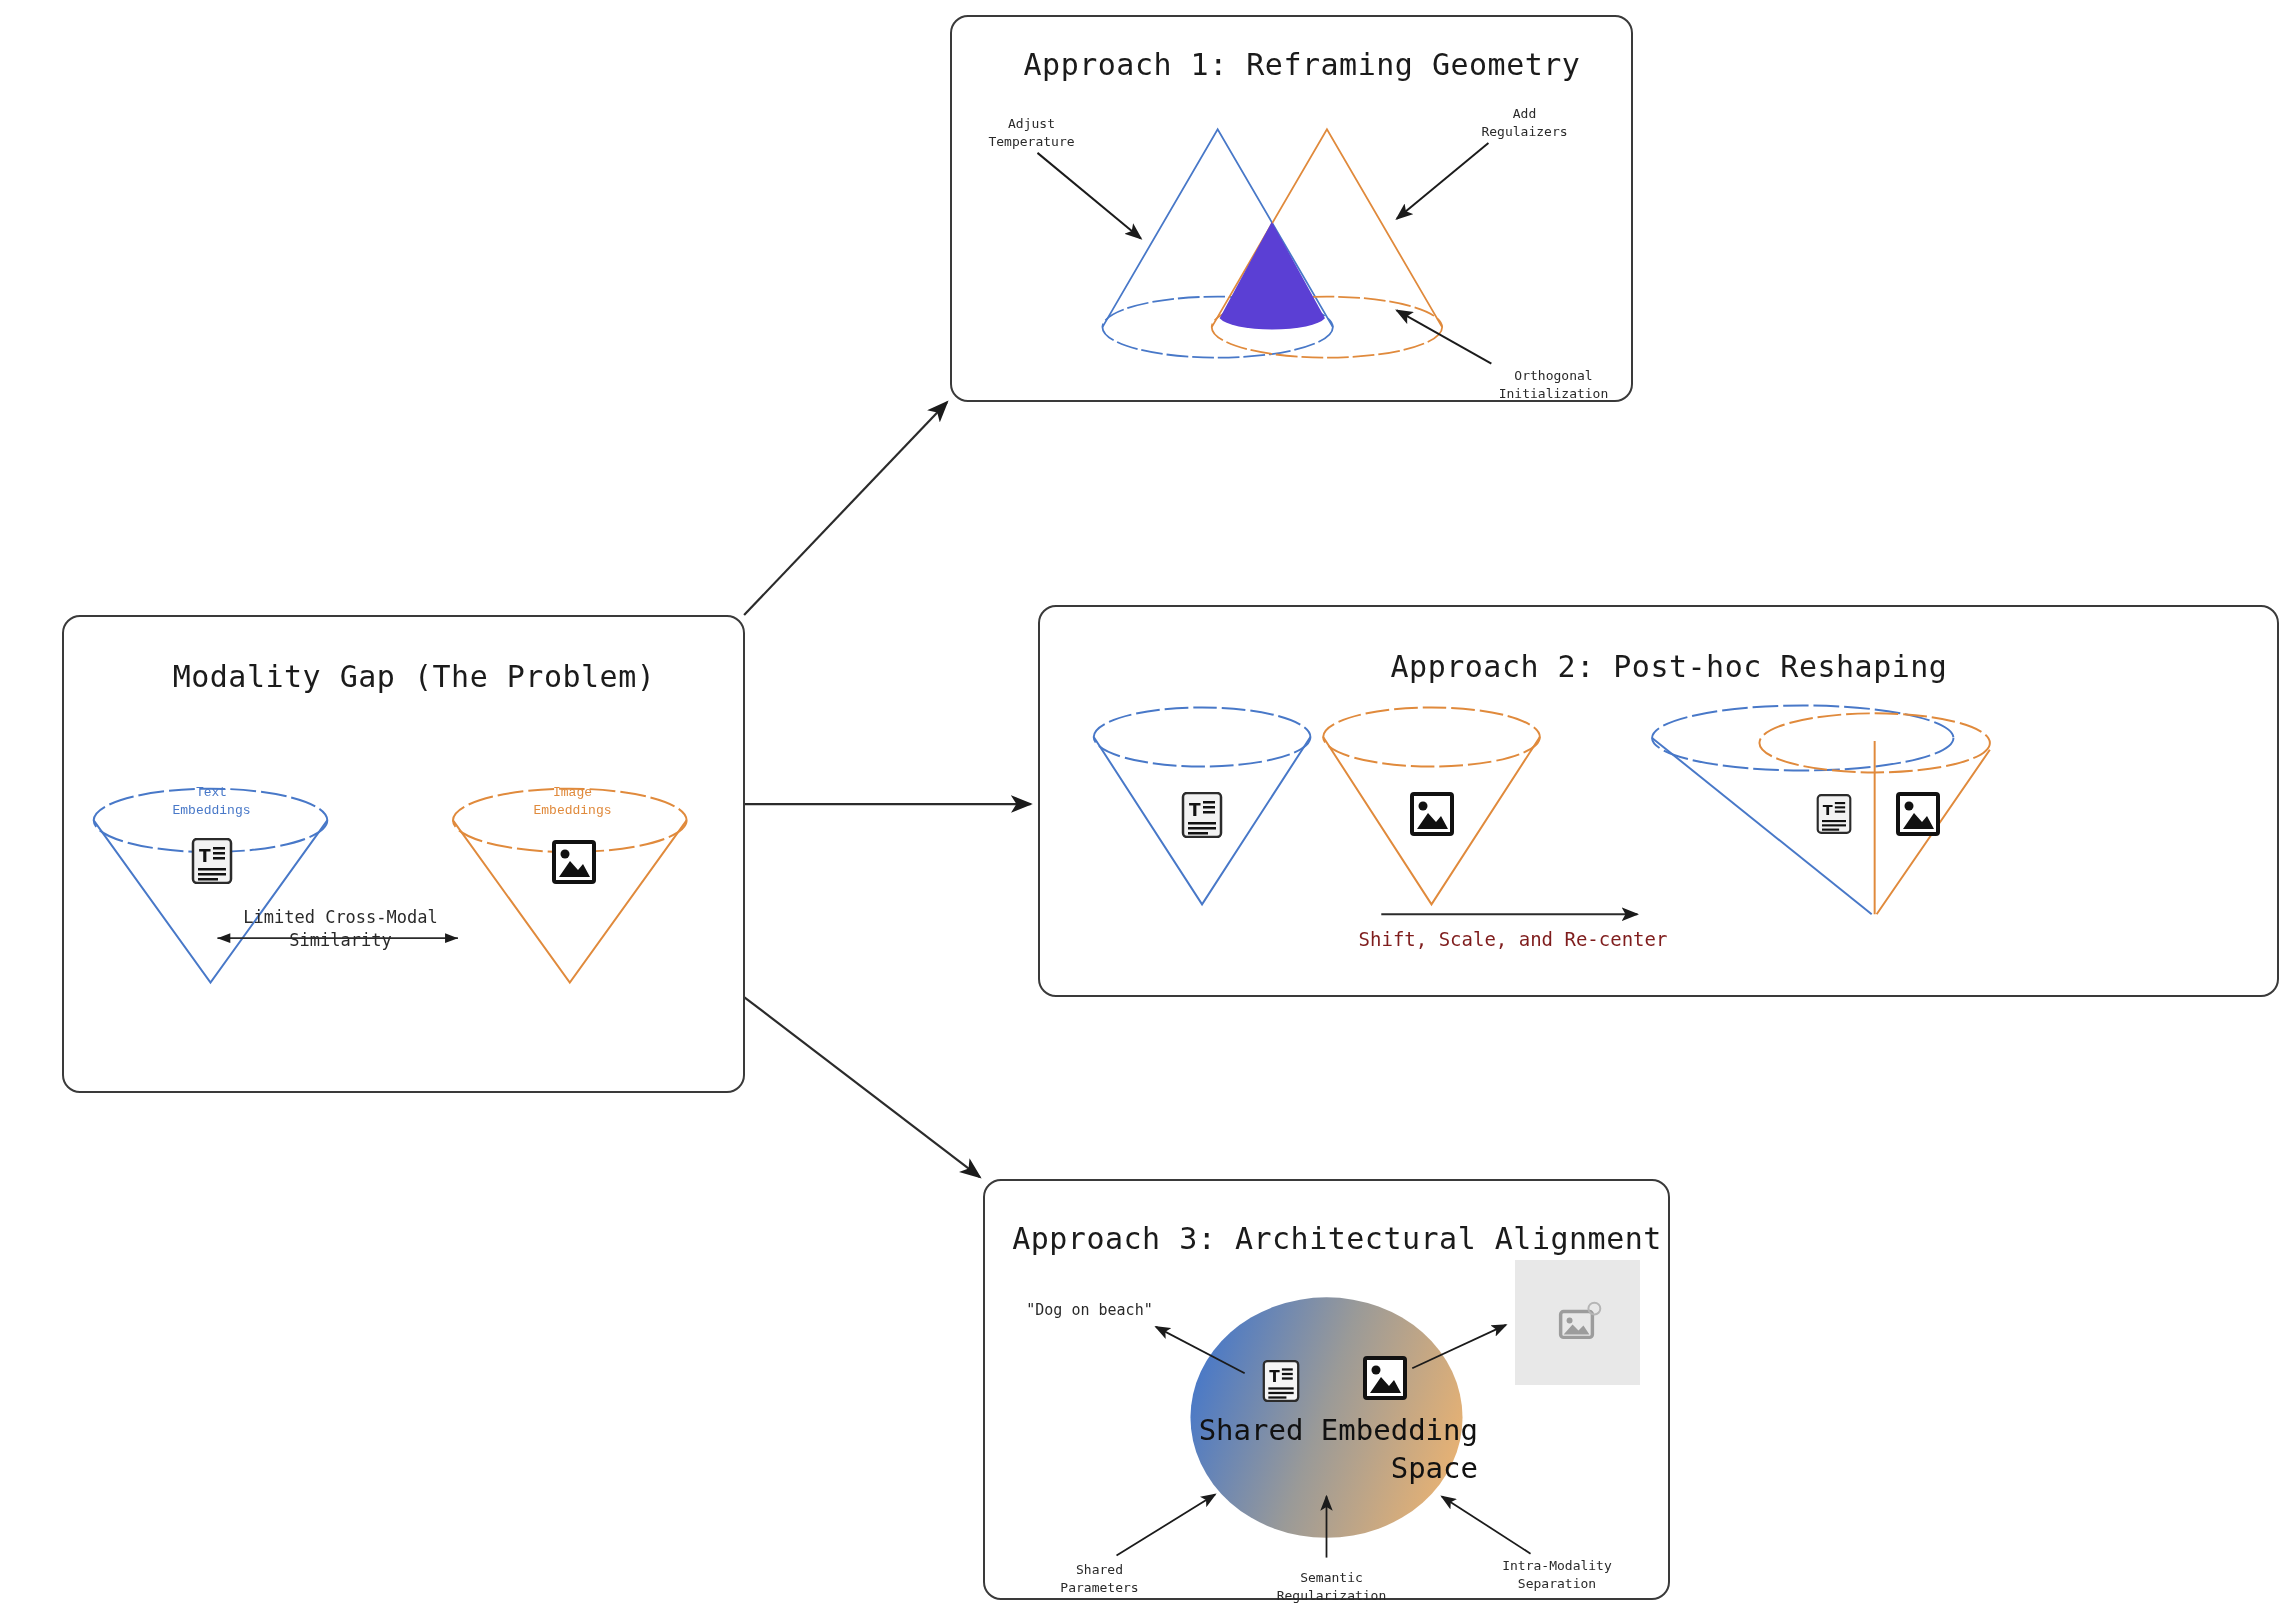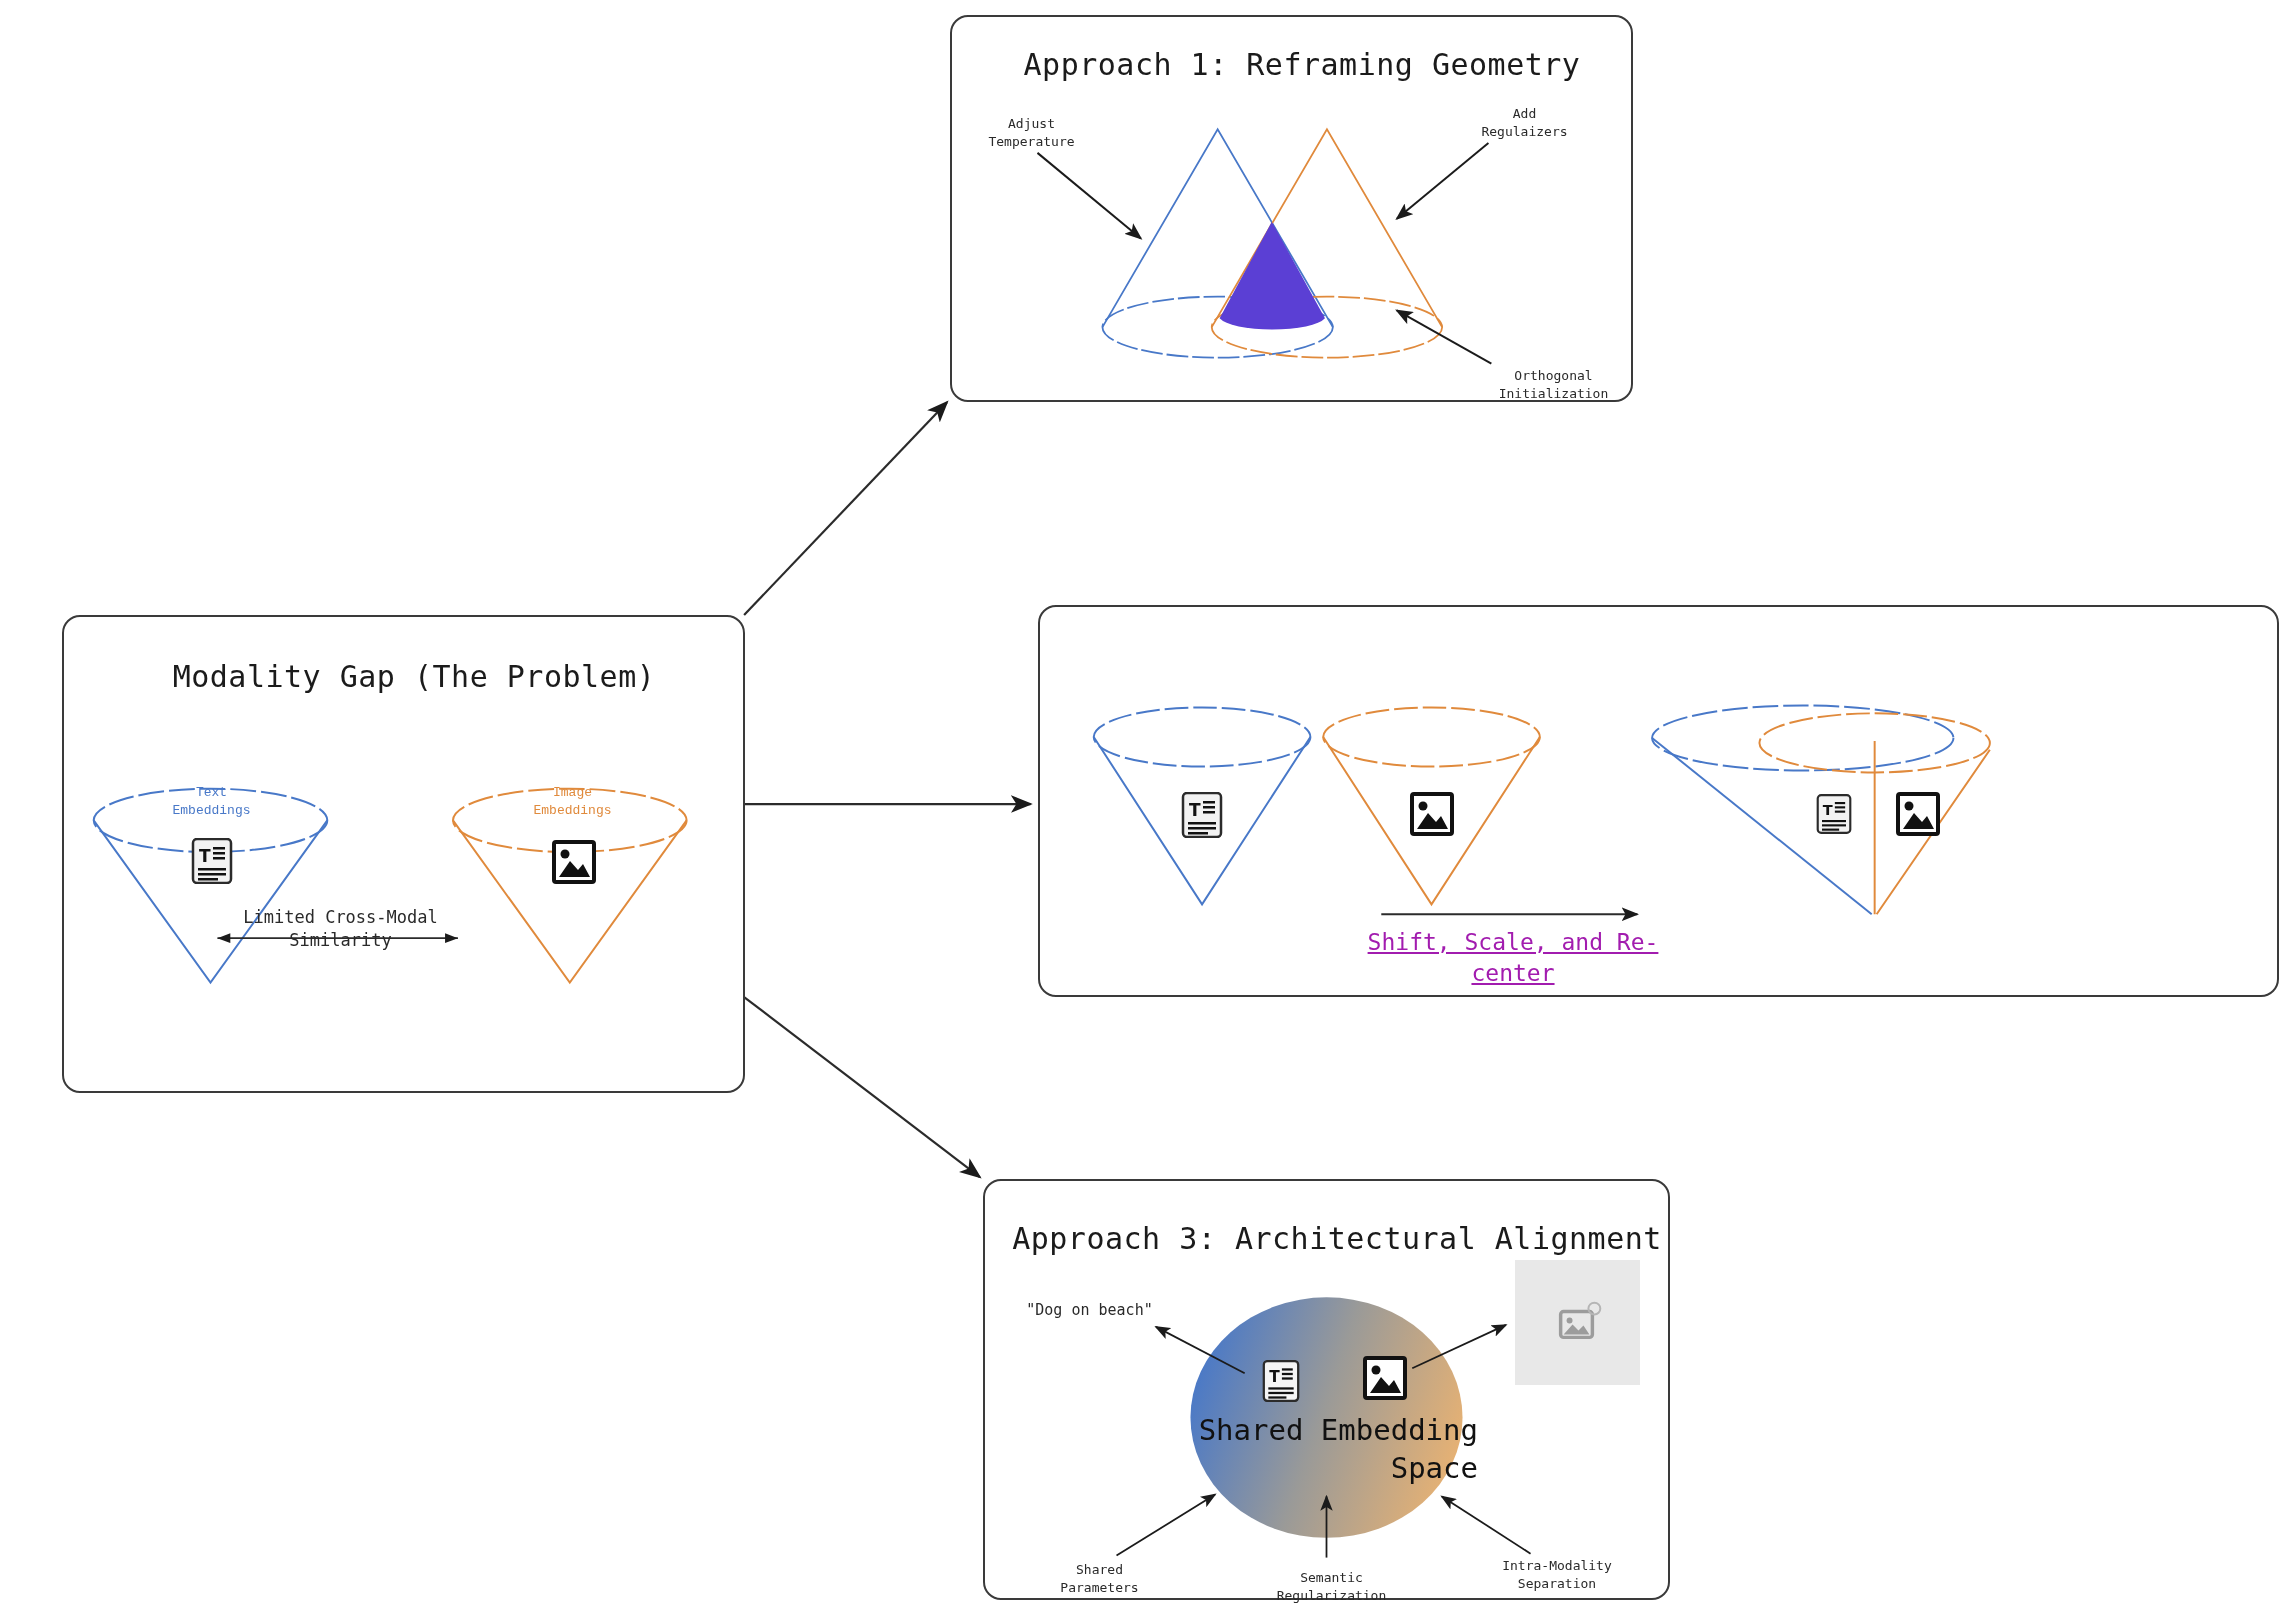--- a/index.html
+++ b/index.html
@@ -48,23 +48,22 @@
   .ann {
     position: absolute;
     font-family: "DejaVu Sans Mono", monospace;
     font-size: 13px;
     line-height: 1.35;
     color: #2a2a2a;
     text-align: center;
     white-space: pre-line;
   }
   .ann.big {
-    font-size: 23px;
-    color: #a21caf;
-    text-decoration: underline;
+    font-size: 19px;
+    color: #7f1d1d;
   }
   .cone-label {
     position: absolute;
     font-family: Liberation Mono, monospace;
     font-size: 13px;
     line-height: 1.35;
     text-align: center;
     white-space: pre-line;
   }
   .icon-box {
@@ -204,20 +203,21 @@
 
     <div class="ann" style="left:498px; top:88px; width:149px;">Add
 Regulaizers</div>
 
     <div class="ann" style="left:522px; top:350px; width:159px;">Orthogonal
 Initialization</div>
   </div>
 
   <div class="panel" style="left:1038px; top:605px; width:1241px; height:392px;">
 
+    <div class="panel-title" style="top:42px;">Approach 2: Post-hoc Reshaping</div>
 
     <svg class="svg-layer" viewBox="0 0 1247 394">
 
       <g>
         <path d="M50,132 L160,302 L270,132" fill="none" stroke="#4878c8" stroke-width="2"></path>
         <ellipse cx="160" cy="132" rx="110" ry="30" fill="none" stroke="#4878c8" stroke-width="2" stroke-dasharray="24 5"></ellipse>
       </g>
 
       <g>
         <path d="M283,132 L393,302 L503,132" fill="none" stroke="#e08a3c" stroke-width="2"></path>

